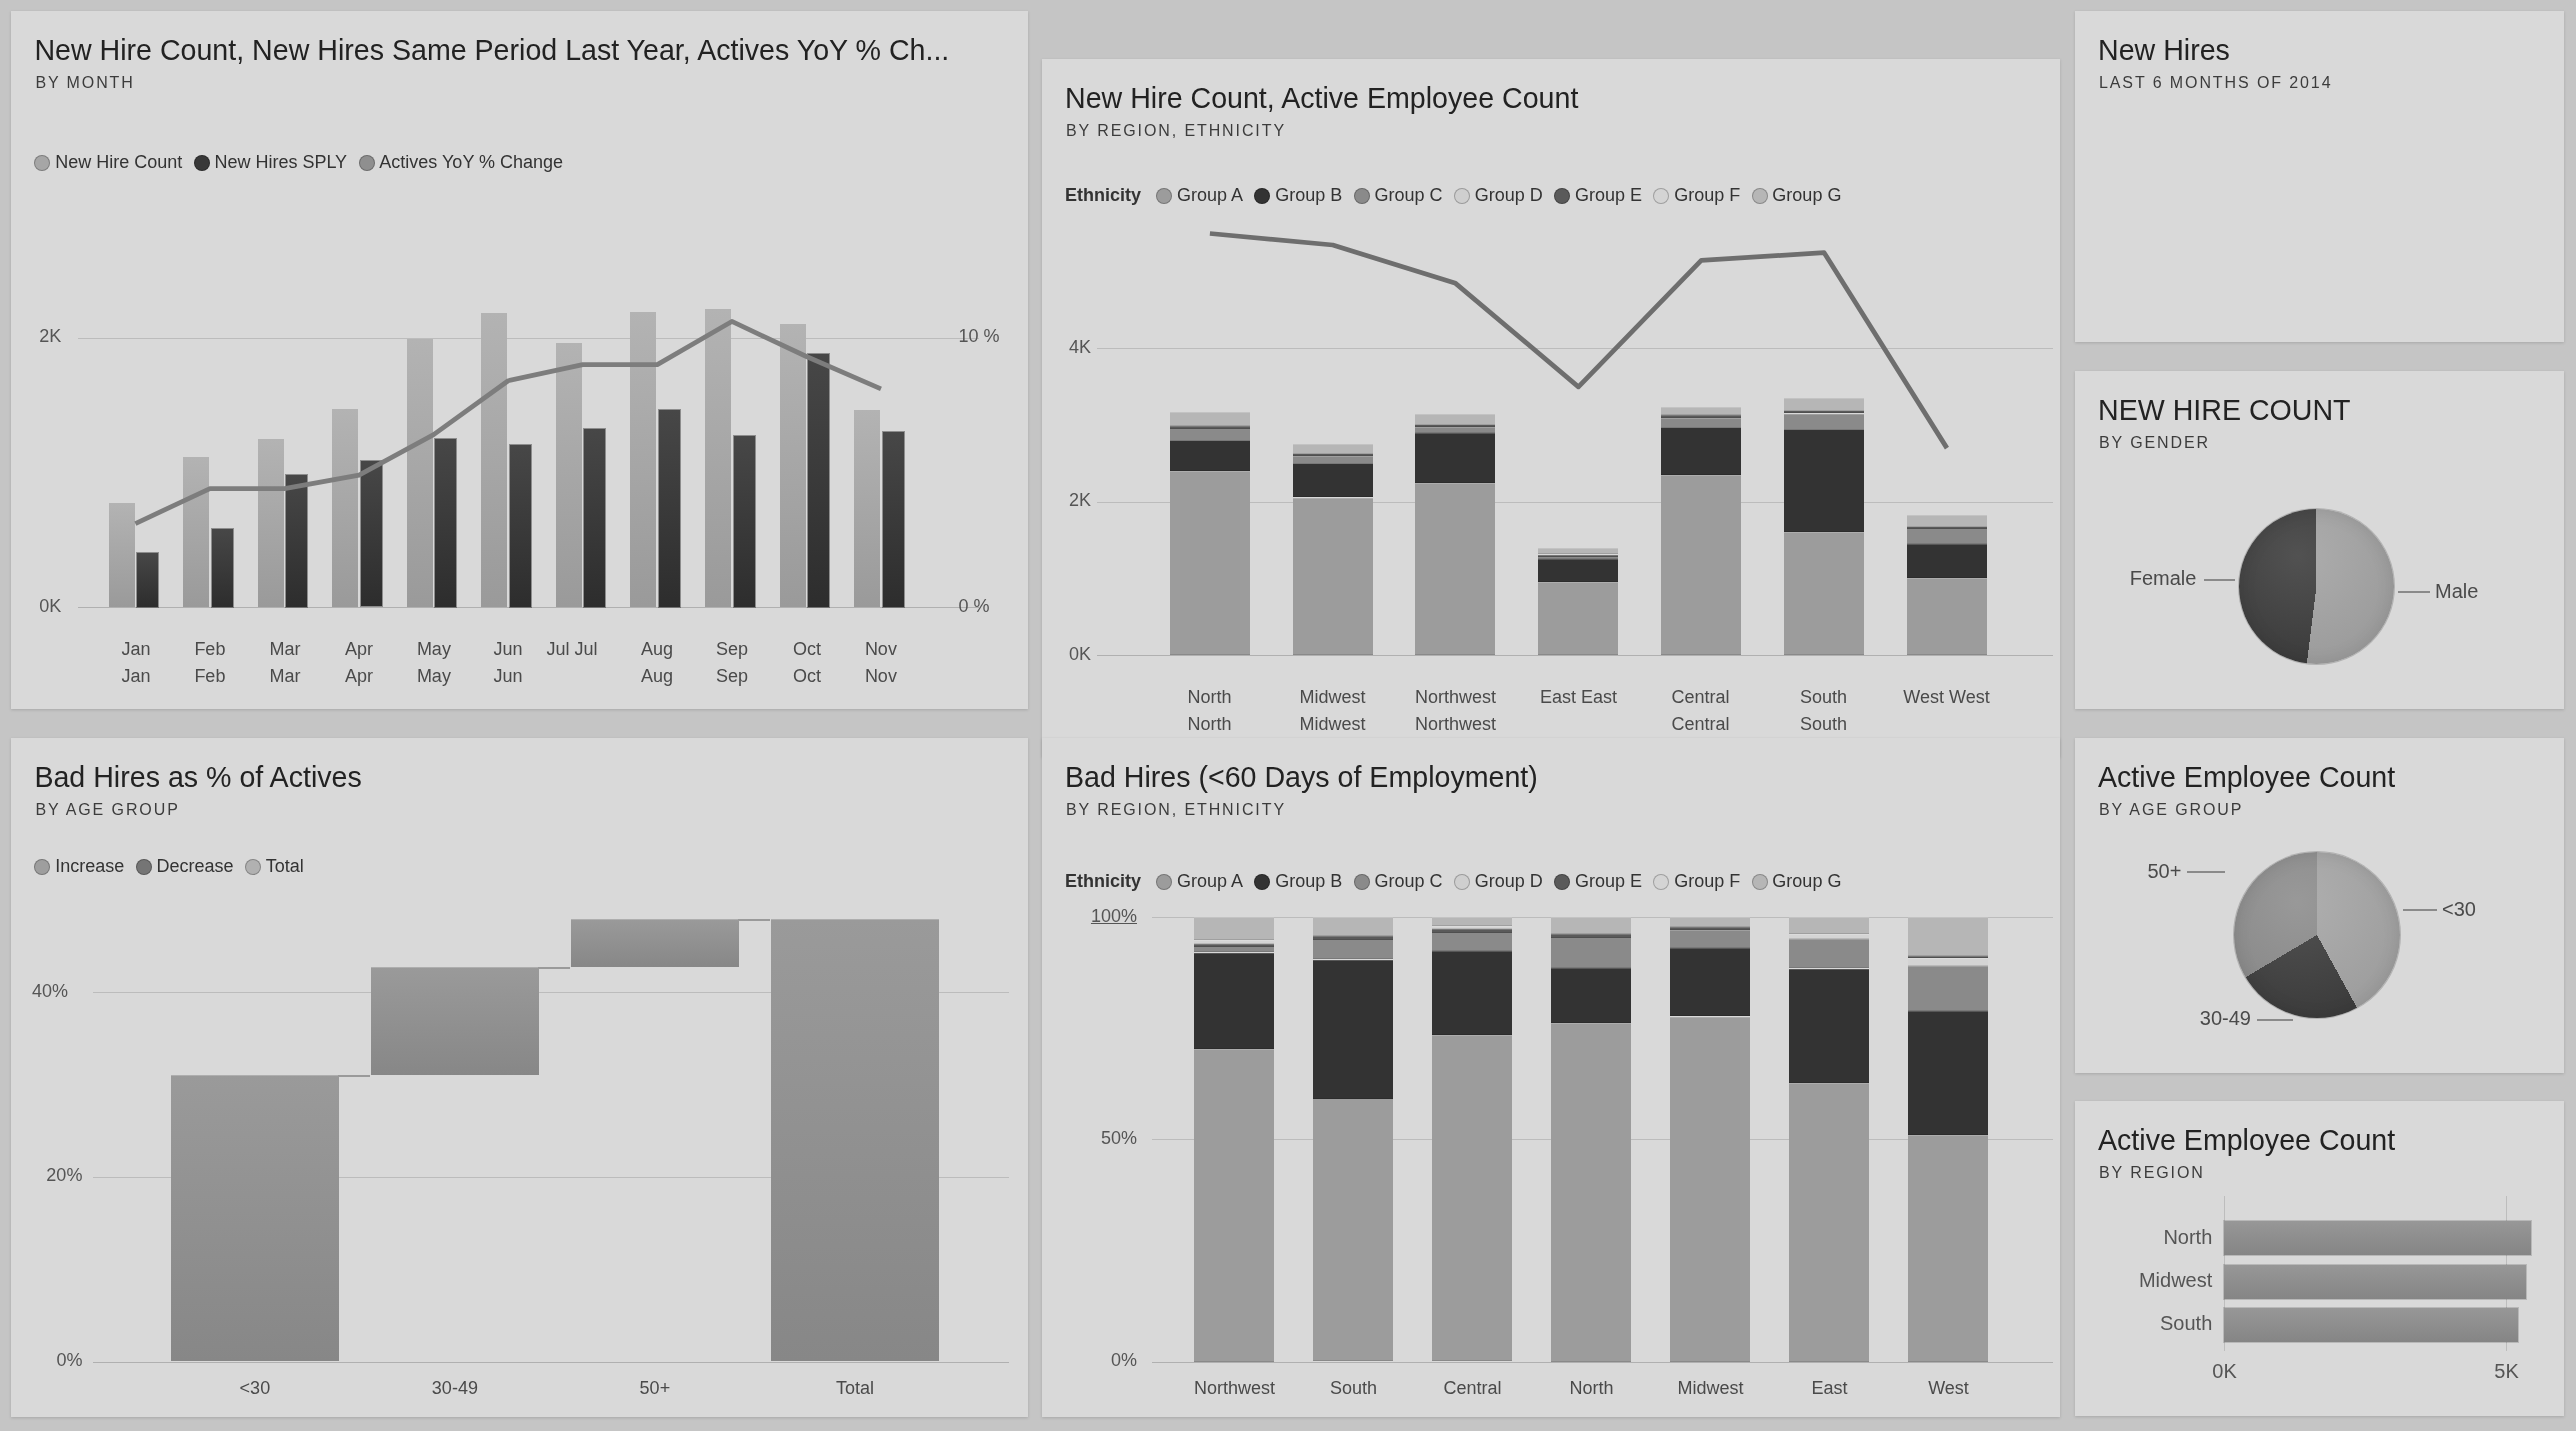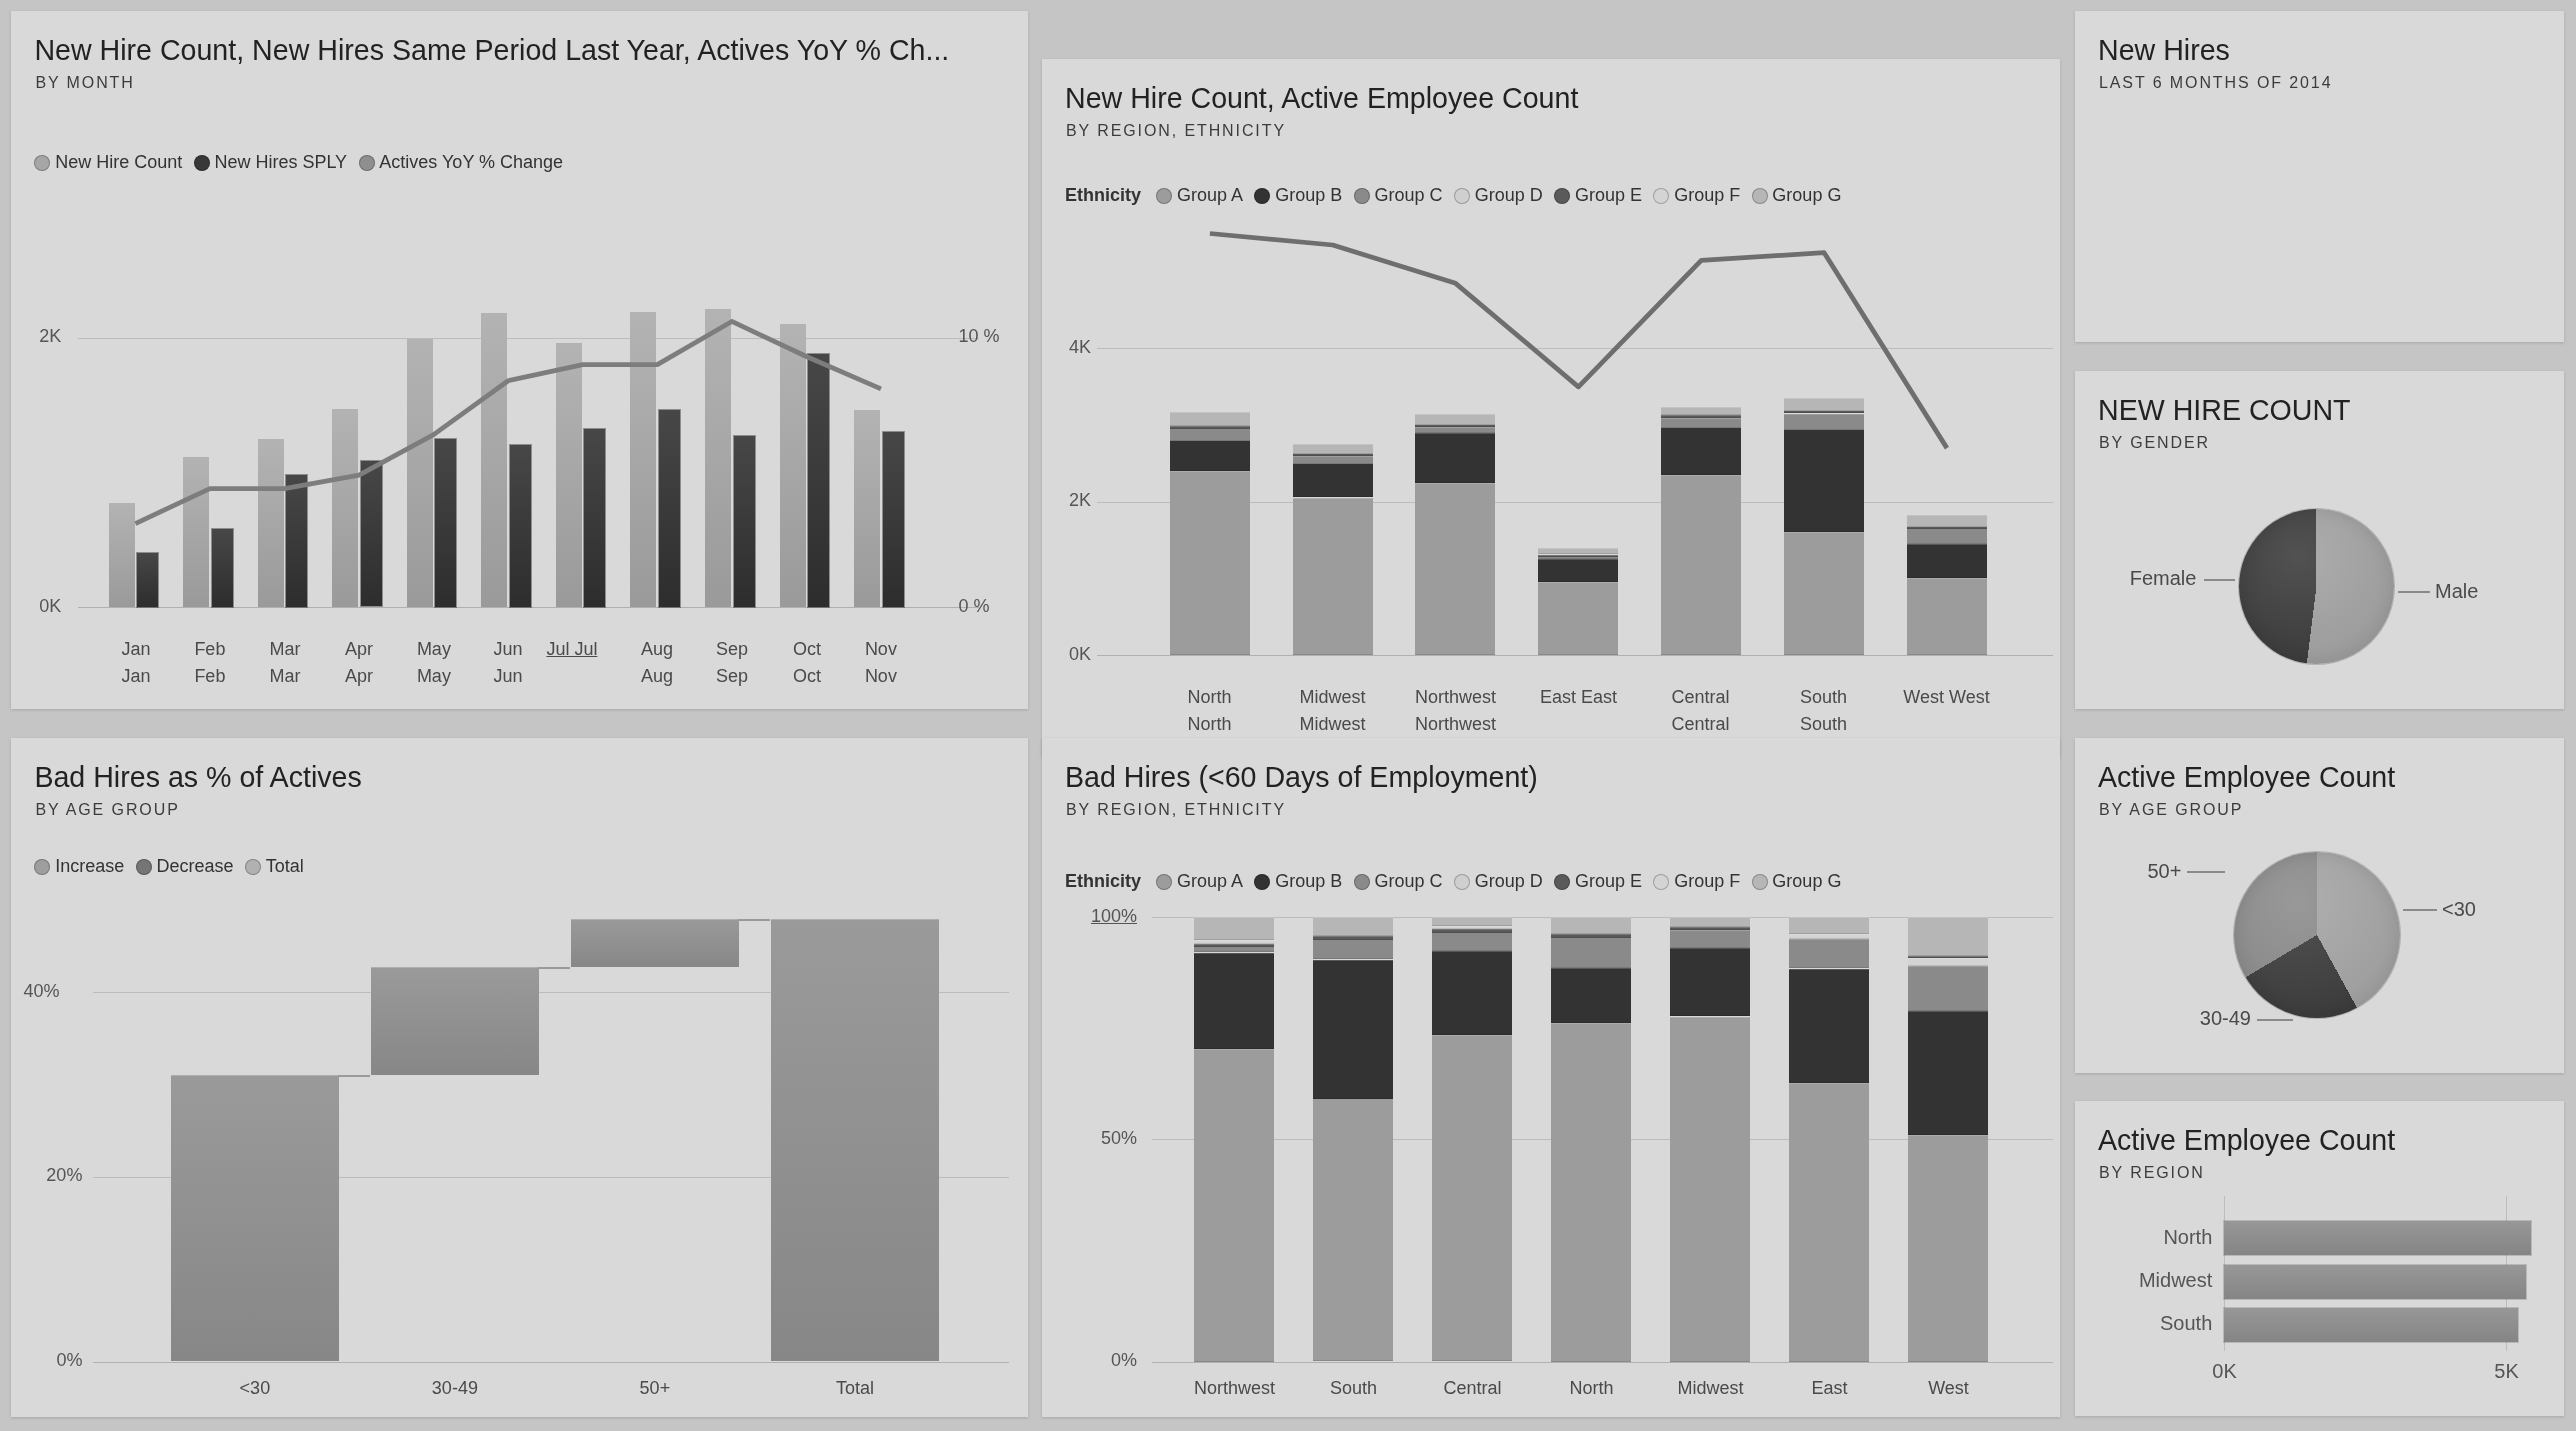--- a/index.html
+++ b/index.html
@@ -88,21 +88,21 @@
         <div class="xlab" style="left: 132px; width: 133px; top: 628px;">Feb</div>
         <div class="xlab" style="left: 132px; width: 133px; top: 655px;">Feb</div>
         <div class="xlab" style="left: 207px; width: 133px; top: 628px;">Mar</div>
         <div class="xlab" style="left: 207px; width: 133px; top: 655px;">Mar</div>
         <div class="xlab" style="left: 281px; width: 133px; top: 628px;">Apr</div>
         <div class="xlab" style="left: 281px; width: 133px; top: 655px;">Apr</div>
         <div class="xlab" style="left: 356px; width: 133px; top: 628px;">May</div>
         <div class="xlab" style="left: 356px; width: 133px; top: 655px;">May</div>
         <div class="xlab" style="left: 430px; width: 133px; top: 628px;">Jun</div>
         <div class="xlab" style="left: 430px; width: 133px; top: 655px;">Jun</div>
-        <div class="xlab" style="left: 505px; width: 111px; top: 628px; text-decoration: underline;">Jul Jul</div>
+        <div class="xlab" style="left: 505px; width: 111px; top: 628px;">Jul Jul</div>
         <div class="xlab" style="left: 579px; width: 133px; top: 628px;">Aug</div>
         <div class="xlab" style="left: 579px; width: 133px; top: 655px;">Aug</div>
         <div class="xlab" style="left: 654px; width: 133px; top: 628px;">Sep</div>
         <div class="xlab" style="left: 654px; width: 133px; top: 655px;">Sep</div>
         <div class="xlab" style="left: 729px; width: 133px; top: 628px;">Oct</div>
         <div class="xlab" style="left: 729px; width: 133px; top: 655px;">Oct</div>
         <div class="xlab" style="left: 803px; width: 133px; top: 628px;">Nov</div>
         <div class="xlab" style="left: 803px; width: 133px; top: 655px;">Nov</div>
         <svg class="lineov" width="1017" height="698" viewBox="0 0 1068 733">
           <polyline points="130.6,538.27 208.89999999999998,501.48 287.2,501.48 365.5,487.33 443.79999999999995,444.88 522.1,388.28 600.4,371.29999999999995 678.7,371.29999999999995 757,326.02 835.3,362.80999999999995 913.6,396.77" fill="none" stroke="#7d7d7d" stroke-width="5" stroke-linejoin="round"></polyline>
@@ -233,21 +233,21 @@
           <div class="sw" style="background: rgb(117, 117, 117);"></div>
           <div>Decrease</div>
         </div>
         <div class="item">
           <div class="sw" style="background: rgb(177, 177, 177);"></div>
           <div>Total</div>
         </div>
       </div>
     <div class="plot">
         <div class="grid" style="left: 82px; width: 916px; top: 254px; background: rgb(188, 188, 188);"></div>
-        <div class="axlab" style="left: 12px; width: 71px; top: 243px; text-align: left;">40%</div>
+        <div class="axlab" style="left: 3px; width: 71px; top: 243px; text-align: center;">40%</div>
         <div class="grid" style="left: 82px; width: 916px; top: 439px; background: rgb(188, 188, 188);"></div>
         <div class="axlab" style="left: 0px; width: 71px; top: 427px; text-align: right;">20%</div>
         <div class="grid" style="left: 82px; width: 916px; top: 624px; background: rgb(176, 176, 176);"></div>
         <div class="axlab" style="left: 0px; width: 71px; top: 612px; text-align: right;">0%</div>
         <div class="bar" style="left: 160px; width: 168px; top: 337px; height: 286px; background: linear-gradient(rgb(154, 154, 154), rgb(135, 135, 135)); box-shadow: rgba(255, 255, 255, 0.2) 0px 1px 0px inset;"></div>
         <div class="conn" style="left: 327px; width: 32px; top: 337px;"></div>
         <div class="bar" style="left: 360px; width: 168px; top: 229px; height: 108px; background: linear-gradient(rgb(154, 154, 154), rgb(135, 135, 135)); box-shadow: rgba(255, 255, 255, 0.2) 0px 1px 0px inset;"></div>
         <div class="conn" style="left: 527px; width: 32px; top: 229px;"></div>
         <div class="bar" style="left: 560px; width: 168px; top: 181px; height: 48px; background: linear-gradient(rgb(154, 154, 154), rgb(135, 135, 135)); box-shadow: rgba(255, 255, 255, 0.2) 0px 1px 0px inset;"></div>
         <div class="conn" style="left: 727px; width: 32px; top: 181px;"></div>

